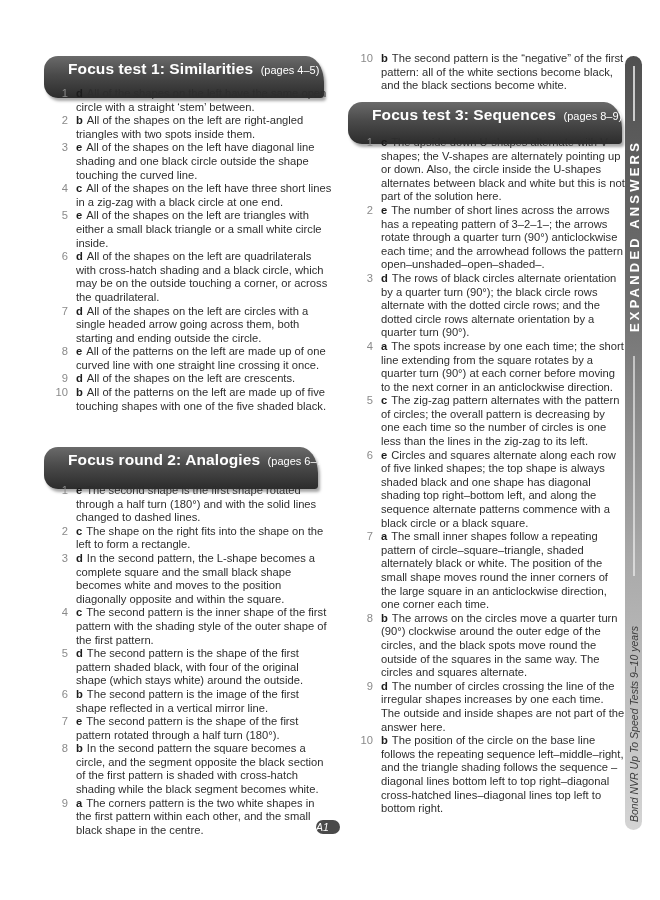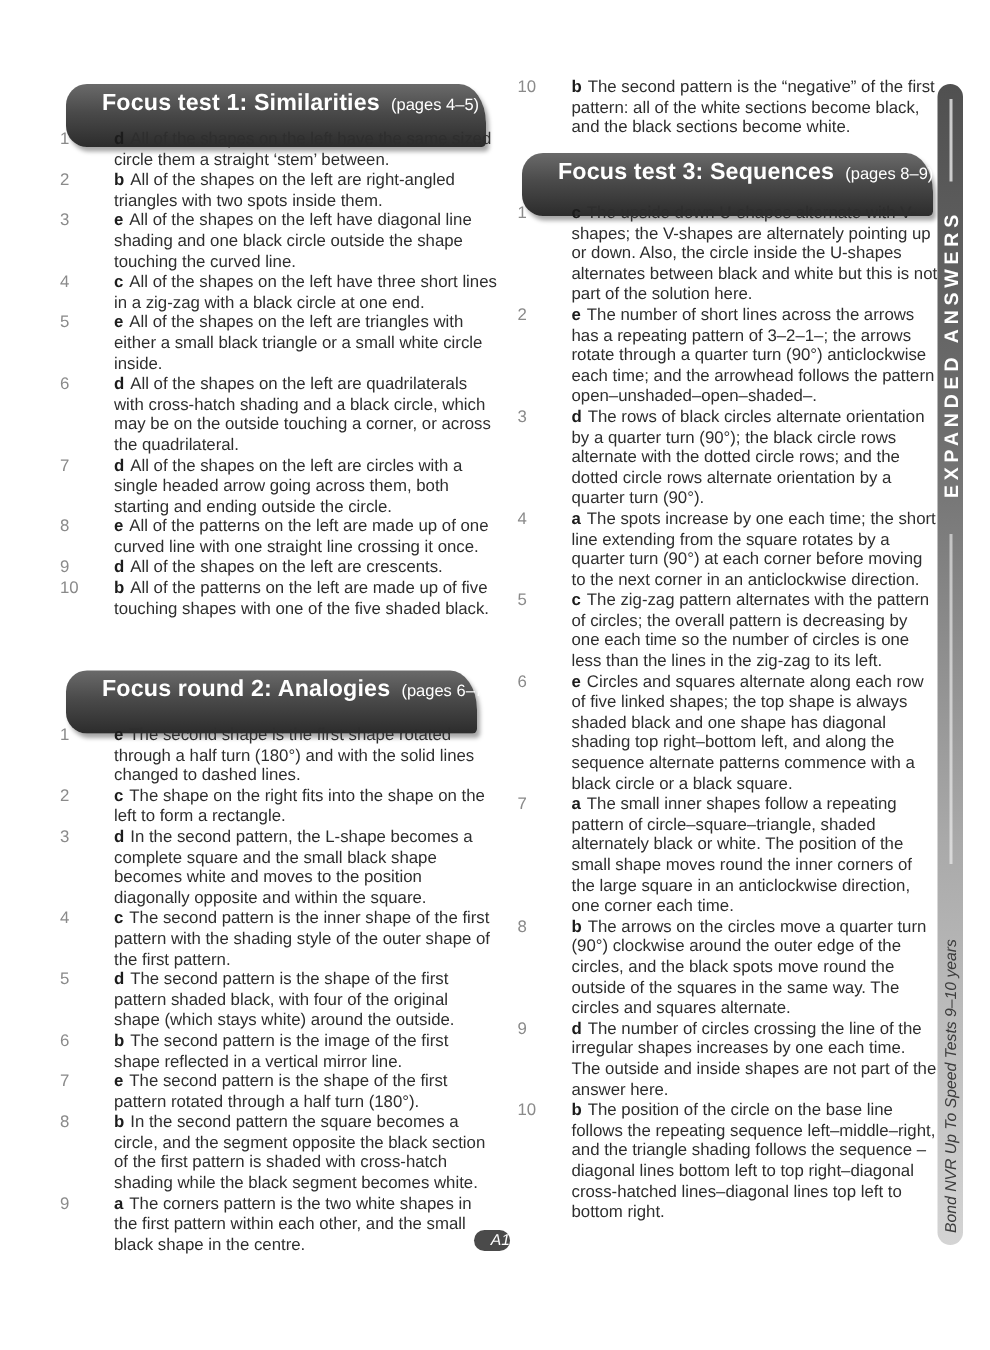--- a/index.html
+++ b/index.html
@@ -53,23 +53,23 @@
       padding: 0;
     }
     .answer {
       position: relative;
       padding-left: 36px;
       font-size: 11.2px;
       line-height: 13.6px;
     }
     .answer .num {
       position: absolute;
-      left: 0;
+      left: 10px;
       width: 18px;
-      text-align: left;
+      text-align: right;
       color: #8a8a8a;
     }
     .answer .letter {
       font-weight: bold;
       color: #1c1c1c;
       margin-right: 4px;
     }
     .answer .text {
       color: #2e2e2e;
     }
@@ -126,35 +126,35 @@
       left: 316px;
       top: 820px;
       width: 24px;
       height: 14px;
       border-radius: 8px;
       background: #4a4a4a;
       color: #ffffff;
       font-style: italic;
       font-size: 10.5px;
       line-height: 14px;
-      text-align: right;
+      text-align: left;
     }
   </style>
 </head>
 <body>
 
 <div class="col col-left">
 
   <div class="section-header" style="position:absolute; top:56px; left:4px; width:256px;">
     <span class="h-title">Focus test 1: Similarities</span>
     <span class="h-pages">(pages 4–5)</span>
   </div>
 
   <ol class="answers" style="position:absolute; top:87px; left:0; width:292px;">
-    <li class="answer"><span class="num">1</span><span class="letter">d</span><span class="text">All of the shapes on the left have the same sized circle them a straight ‘stem’ between.</span></li>
+    <li class="answer"><span class="num">1</span><span class="letter">d</span><span class="text">All of the shapes on the left have the same open circle with a straight ‘stem’ between.</span></li>
     <li class="answer"><span class="num">2</span><span class="letter">b</span><span class="text">All of the shapes on the left are right-angled triangles with two spots inside them.</span></li>
     <li class="answer"><span class="num">3</span><span class="letter">e</span><span class="text">All of the shapes on the left have diagonal line shading and one black circle outside the shape touching the curved line.</span></li>
     <li class="answer"><span class="num">4</span><span class="letter">c</span><span class="text">All of the shapes on the left have three short lines in a zig-zag with a black circle at one end.</span></li>
     <li class="answer"><span class="num">5</span><span class="letter">e</span><span class="text">All of the shapes on the left are triangles with either a small black triangle or a small white circle inside.</span></li>
     <li class="answer"><span class="num">6</span><span class="letter">d</span><span class="text">All of the shapes on the left are quadrilaterals with cross-hatch shading and a black circle, which may be on the outside touching a corner, or across the quadrilateral.</span></li>
     <li class="answer"><span class="num">7</span><span class="letter">d</span><span class="text">All of the shapes on the left are circles with a single headed arrow going across them, both starting and ending outside the circle.</span></li>
     <li class="answer"><span class="num">8</span><span class="letter">e</span><span class="text">All of the patterns on the left are made up of one curved line with one straight line crossing it once.</span></li>
     <li class="answer"><span class="num">9</span><span class="letter">d</span><span class="text">All of the shapes on the left are crescents.</span></li>
     <li class="answer"><span class="num">10</span><span class="letter">b</span><span class="text">All of the patterns on the left are made up of five touching shapes with one of the five shaded black.</span></li>
   </ol>

